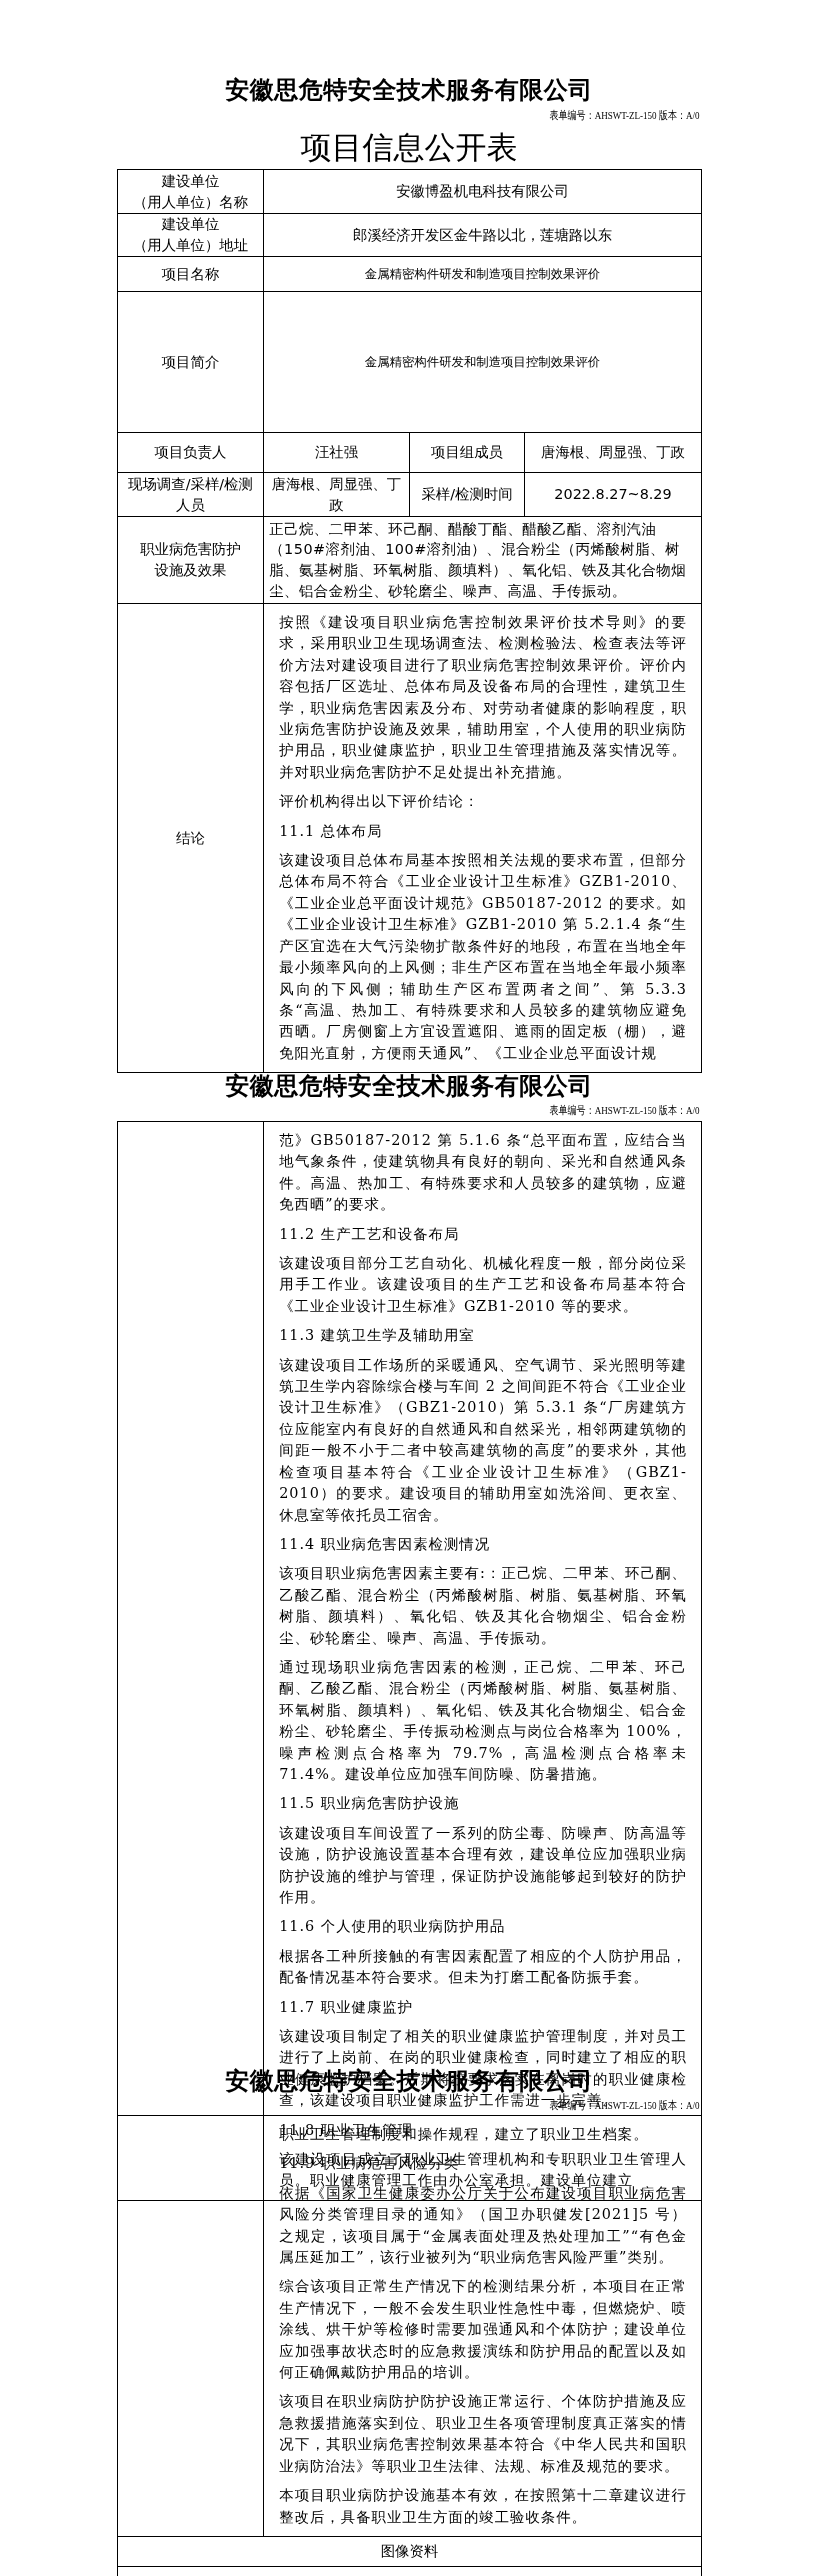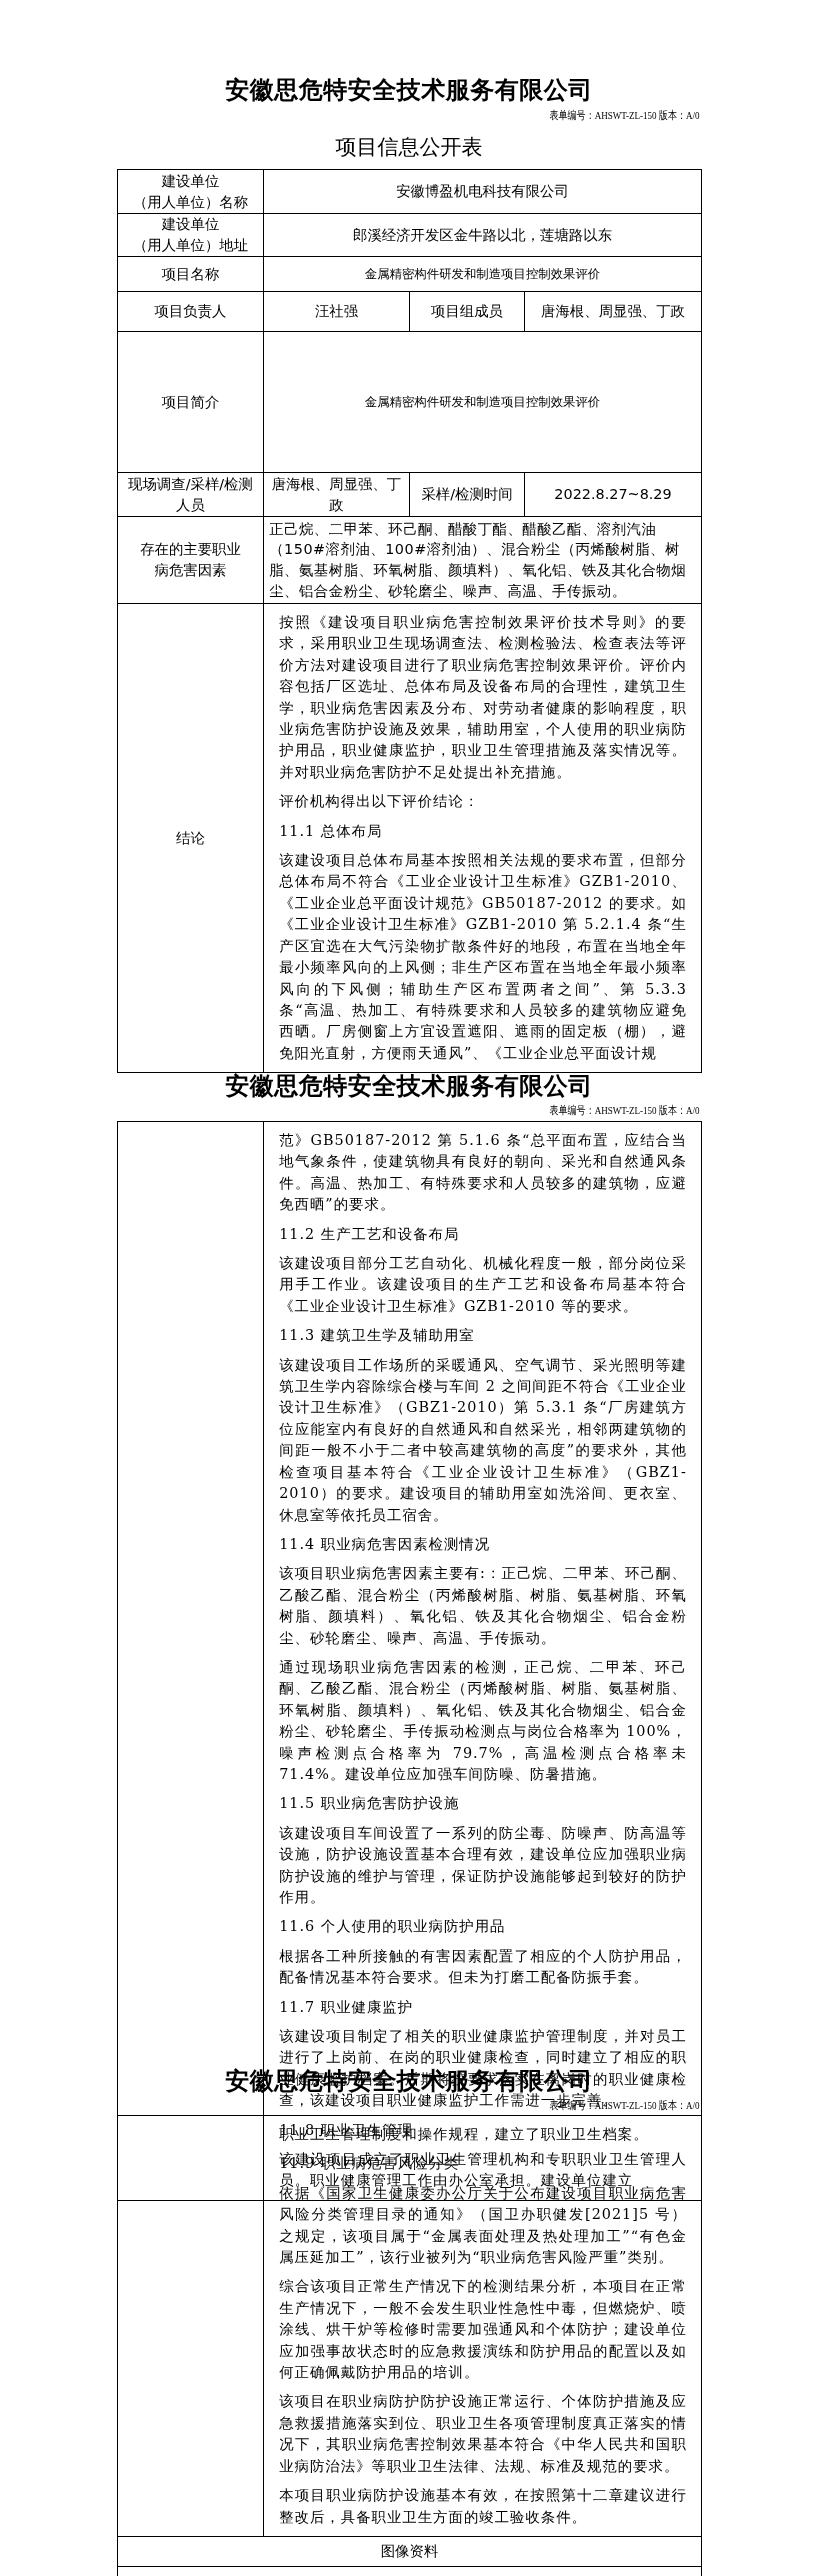--- a/index.html
+++ b/index.html
@@ -11,21 +11,21 @@
     position: absolute; left: 0; width: 818px; text-align: center;
     font-family: "DejaVu Serif", serif; font-size: 24px; font-weight: bold;
     letter-spacing: 0.5px; line-height: 29px;
   }
   .form-code {
     position: absolute; right: 118px; font-family: "Liberation Serif", serif;
     font-size: 11.3px; line-height: 14.4px; text-align: right; transform: scaleX(0.8); transform-origin: right center;
   }
   .doc-title {
     position: absolute; left: 0; width: 818px; text-align: center;
-    font-size: 21px; line-height: 31px; font-weight: normal;
+    font-size: 31px; line-height: 31px; font-weight: normal;
   }
   table.info {
     position: absolute; left: 117px; width: 585px;
     border-collapse: collapse; table-layout: fixed; border-radius: 24px;
   }
   table.info td {
     border: 1px solid #000; padding: 0 5.2px; vertical-align: middle;
     text-align: center; font-size: 14.4px; line-height: 20.6px;
     font-family: "DejaVu Sans", sans-serif;
   }
@@ -65,38 +65,38 @@
     <td>
       <div>建设单位</div>
       <div>（用人单位）地址</div>
     </td>
     <td colspan="3">郎溪经济开发区金牛路以北，莲塘路以东</td>
   </tr>
   <tr style="height:35px">
     <td>项目名称</td>
     <td colspan="3" style="font-size:12.4px;">金属精密构件研发和制造项目控制效果评价</td>
   </tr>
+  <tr style="height:141px">
+    <td>项目简介</td>
+    <td colspan="3" style="font-size:12.4px;">金属精密构件研发和制造项目控制效果评价</td>
+  </tr>
   <tr style="height:40px">
     <td>项目负责人</td>
     <td>汪社强</td>
     <td>项目组成员</td>
     <td style="padding:0 2.1px;">唐海根、周显强、丁政</td>
-  </tr>
-  <tr style="height:141px">
-    <td>项目简介</td>
-    <td colspan="3" style="font-size:12.4px;">金属精密构件研发和制造项目控制效果评价</td>
   </tr>
   <tr style="height:44px">
     <td>现场调查/采样/检测人员</td>
     <td>唐海根、周显强、丁政</td>
     <td>采样/检测时间</td>
     <td>2022.8.27~8.29</td>
   </tr>
   <tr style="height:87px">
-    <td style="padding:0 20.6px;">存在的主要职业病危害因素</td>
+    <td style="padding:0 20.6px;">职业病危害防护设施及效果</td>
     <td colspan="3" class="hazard-text">正己烷、二甲苯、环己酮、醋酸丁酯、醋酸乙酯、溶剂汽油（150#溶剂油、100#溶剂油）、混合粉尘（丙烯酸树脂、树脂、氨基树脂、环氧树脂、颜填料）、氧化铝、铁及其化合物烟尘、铝合金粉尘、砂轮磨尘、噪声、高温、手传振动。</td>
   </tr>
   <tr style="height:428px">
     <td>结论</td>
     <td colspan="3" class="body-text">
       <p>按照《建设项目职业病危害控制效果评价技术导则》的要求，采用职业卫生现场调查法、检测检验法、检查表法等评价方法对建设项目进行了职业病危害控制效果评价。评价内容包括厂区选址、总体布局及设备布局的合理性，建筑卫生学，职业病危害因素及分布、对劳动者健康的影响程度，职业病危害防护设施及效果，辅助用室，个人使用的职业病防护用品，职业健康监护，职业卫生管理措施及落实情况等。并对职业病危害防护不足处提出补充措施。</p>
       <p>评价机构得出以下评价结论：</p>
       <p>11.1 总体布局</p>
       <p>该建设项目总体布局基本按照相关法规的要求布置，但部分总体布局不符合《工业企业设计卫生标准》GZB1-2010、《工业企业总平面设计规范》GB50187-2012 的要求。如《工业企业设计卫生标准》GZB1-2010 第 5.2.1.4 条“生产区宜选在大气污染物扩散条件好的地段，布置在当地全年最小频率风向的上风侧；非生产区布置在当地全年最小频率风向的下风侧；辅助生产区布置两者之间”、第 5.3.3 条“高温、热加工、有特殊要求和人员较多的建筑物应避免西晒。厂房侧窗上方宜设置遮阳、遮雨的固定板（棚），避免阳光直射，方便雨天通风”、《工业企业总平面设计规</p>
     </td>

